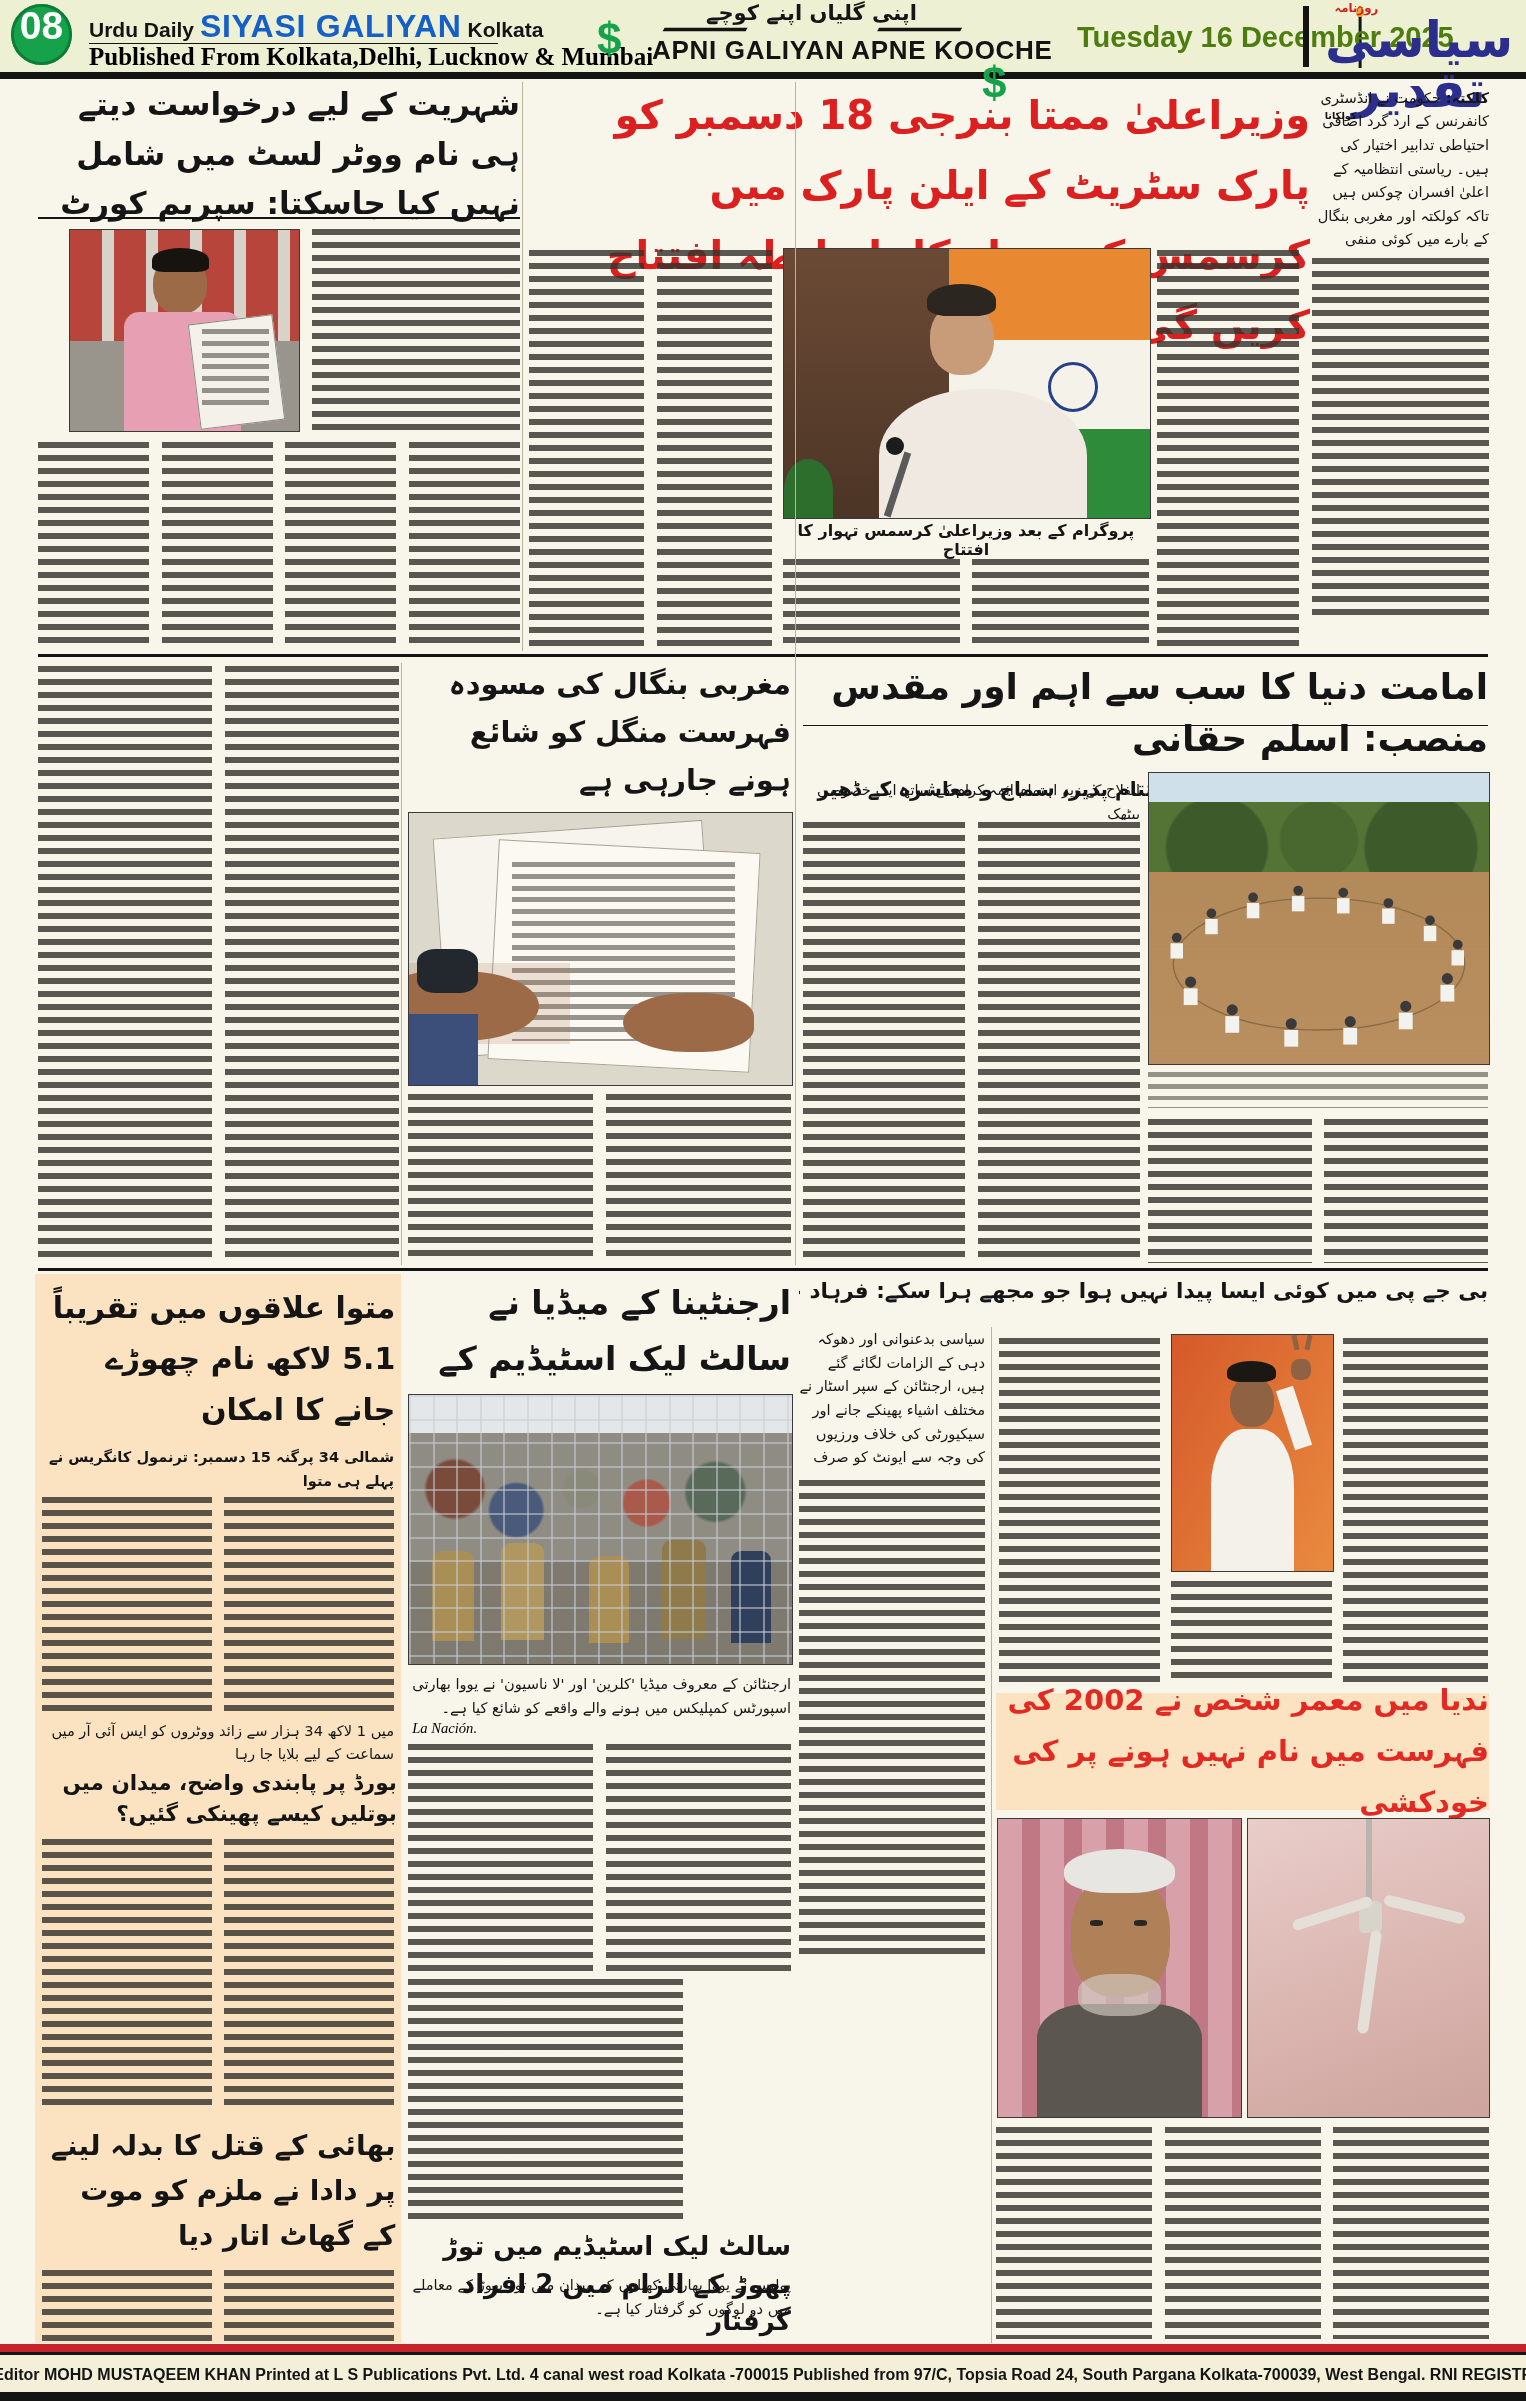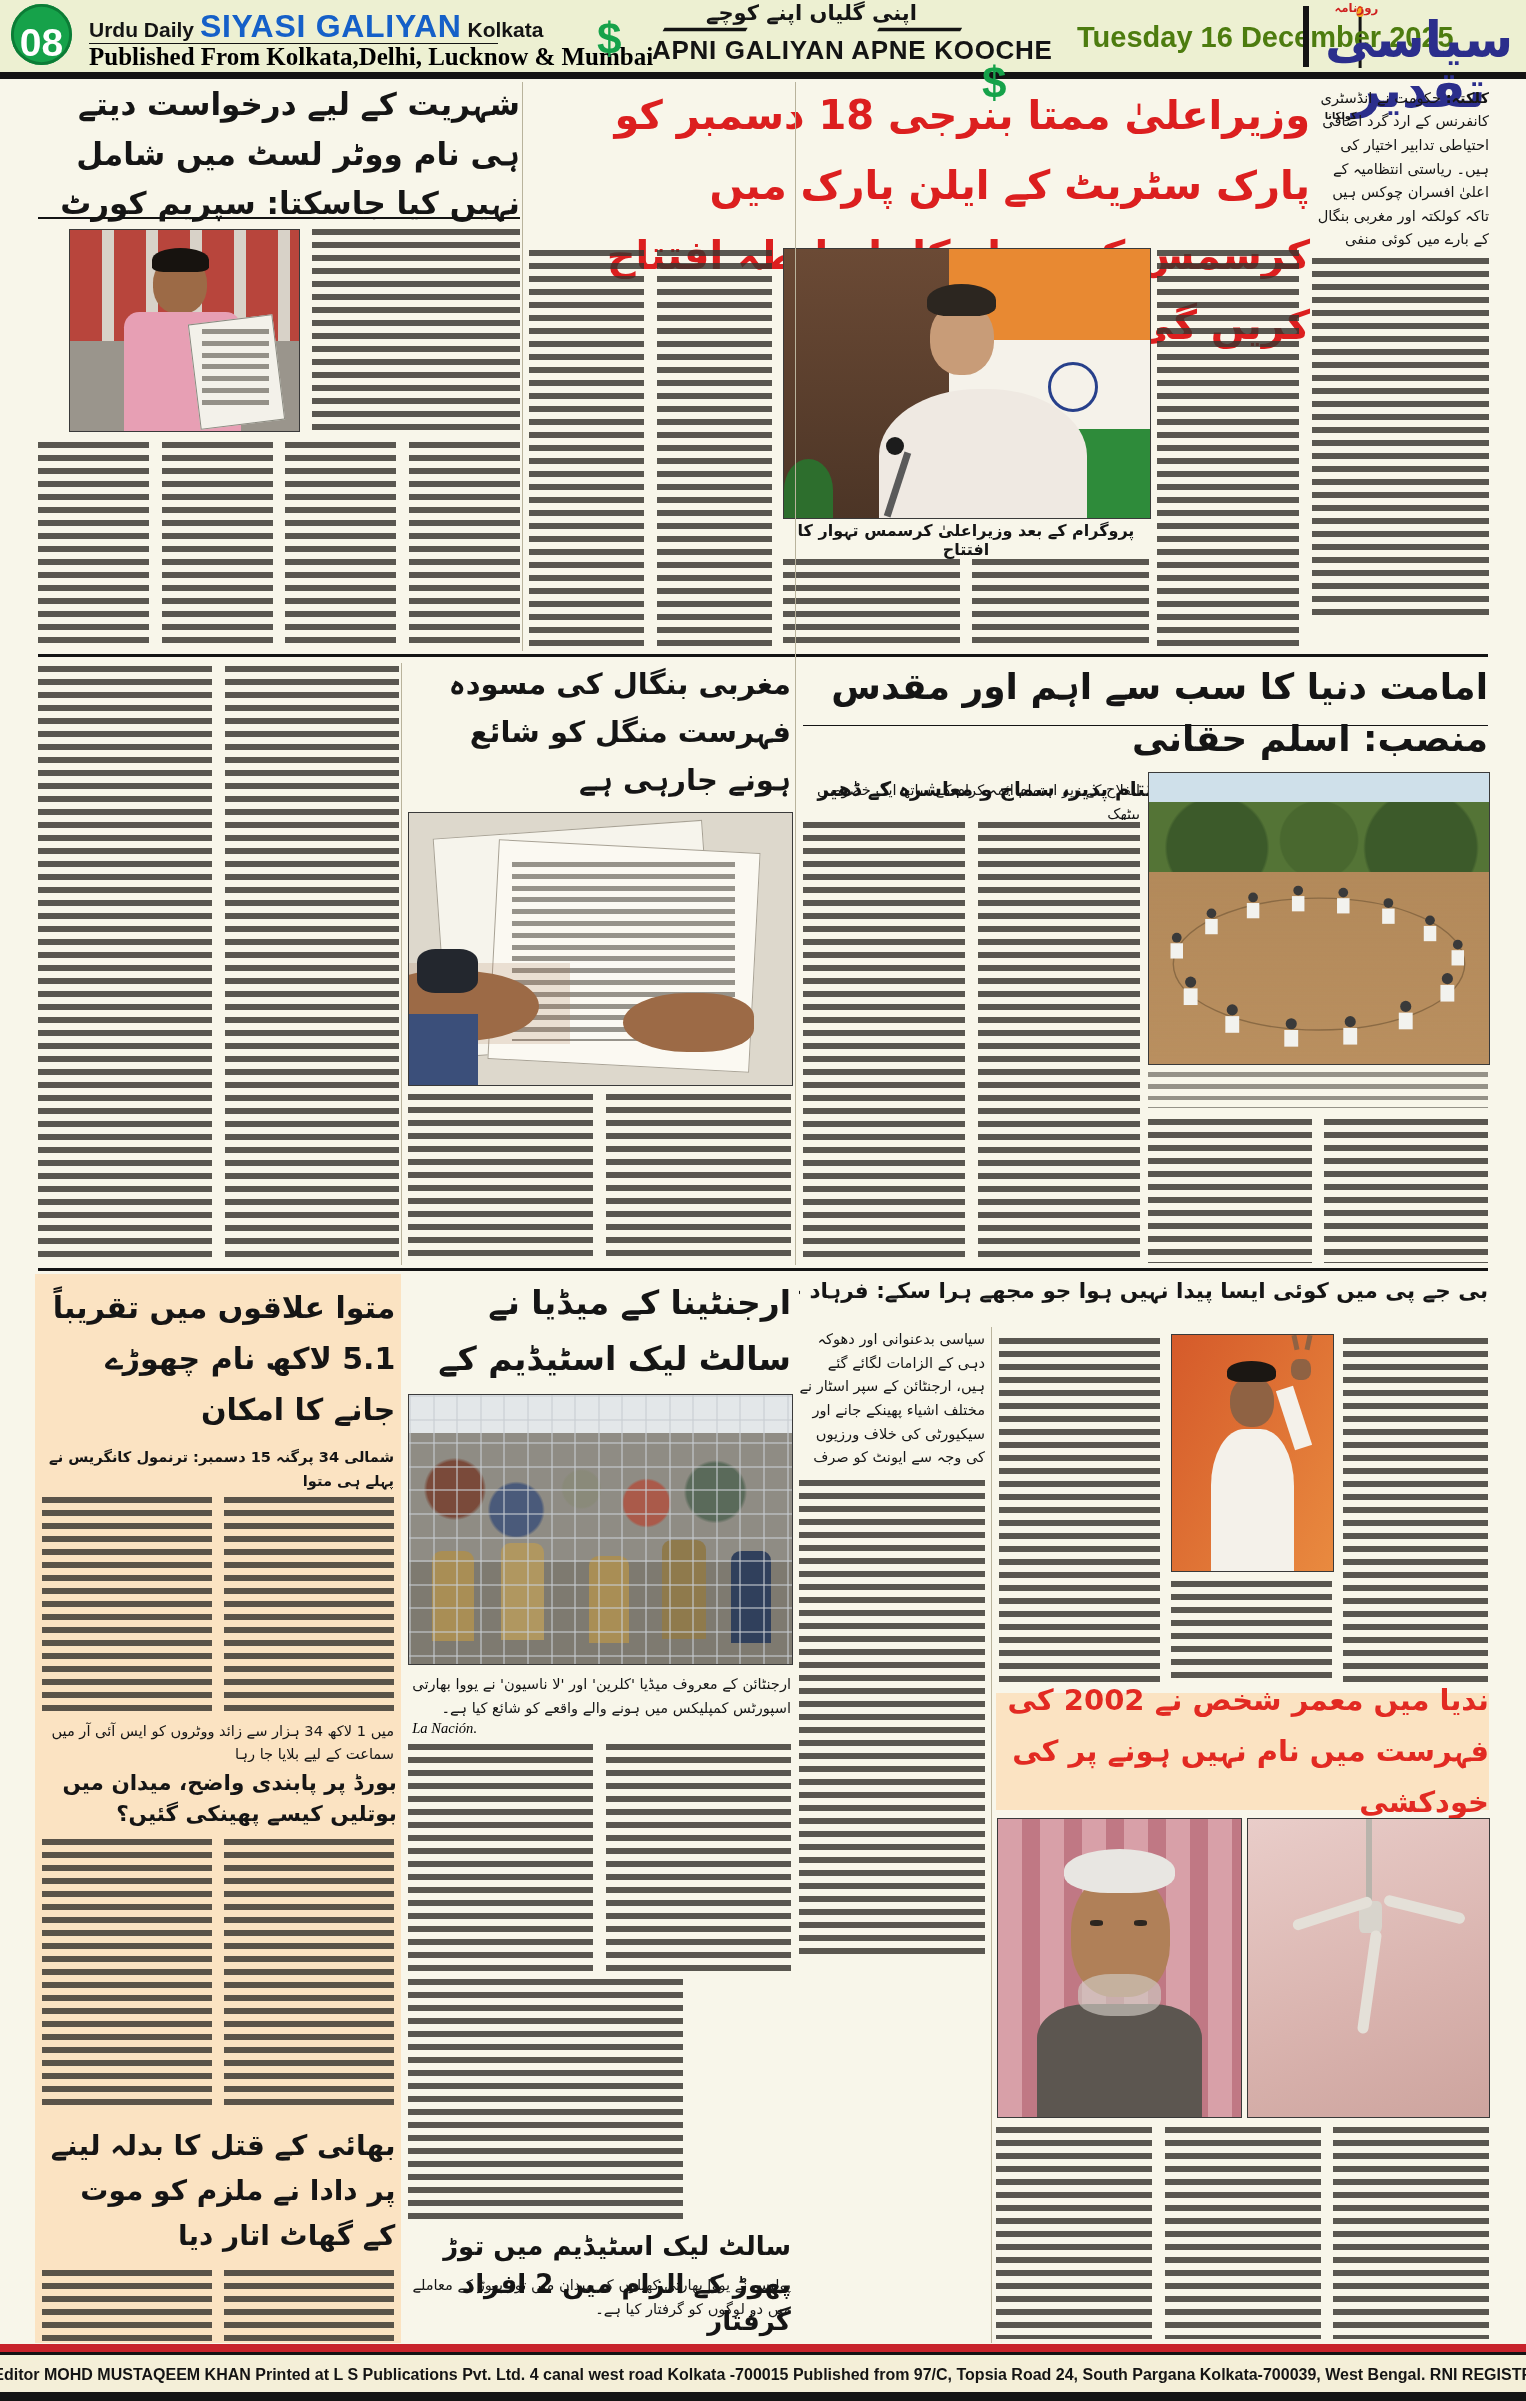--- a/index.html
+++ b/index.html
@@ -14,21 +14,21 @@
   .txl{background:repeating-linear-gradient(#6b675e 0 4.9px,rgba(0,0,0,0) 4.9px 11.8px);opacity:.7;}
   .cols{display:flex;gap:12.5px;}
   .cols>div{flex:1;}
   .vr{background:#b9b39c;width:1.4px;}
   .hr{background:#141414;}
   .ph{border:1.4px solid #3a3a3a;overflow:hidden;background:#cfcabc;}
   .peach{background:#fbe3c2;}
   
   .hdr{background:#edf0d2;border-bottom:7px solid #141414;}
   .circle08{background:#16a24a;border-radius:50%;color:#fff;font-weight:bold;
-            display:flex;align-items:flex-end;justify-content:center;font-size:39px;
+            display:flex;align-items:flex-start;justify-content:center;font-size:39px;
             box-shadow:inset 0 0 0 2.8px #0c7c36;font-family:"Liberation Sans",sans-serif;}
   .brandline{font-weight:bold;color:#141414;font-size:21px;white-space:nowrap;}
   .brandname{color:#1560c8;font-size:32px;letter-spacing:0.7px;font-family:"Liberation Sans",sans-serif;}
   .pubfrom{font-family:"Liberation Serif",serif;font-weight:bold;font-size:25px;white-space:nowrap;}
   .datetxt{font-weight:bold;font-size:29px;color:#4d7c0f;white-space:nowrap;margin-left:36px;}
   .logo-u{color:#2b2e8c;font-weight:bold;font-size:50px;line-height:1.0;}
   .mast-latin{font-weight:bold;font-size:26px;letter-spacing:0.7px;color:#141414;white-space:nowrap;}
   .mast-urdu{font-size:21px;font-weight:bold;}
   .dollar{color:#16a24a;font-weight:bold;font-size:44px;line-height:1;position:relative;}
   .flame{position:absolute;left:50%;top:-11px;transform:translateX(-50%);width:7px;height:11px;

